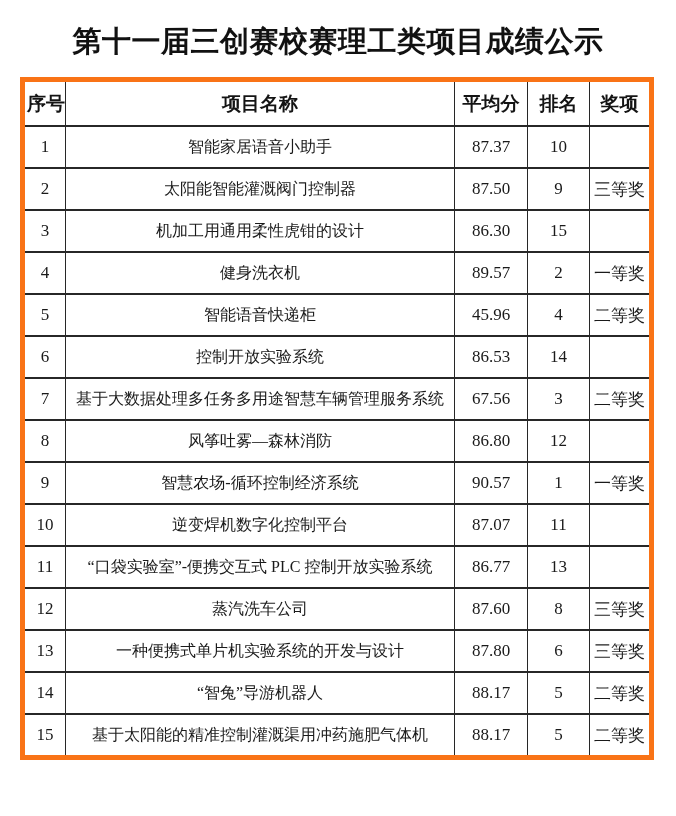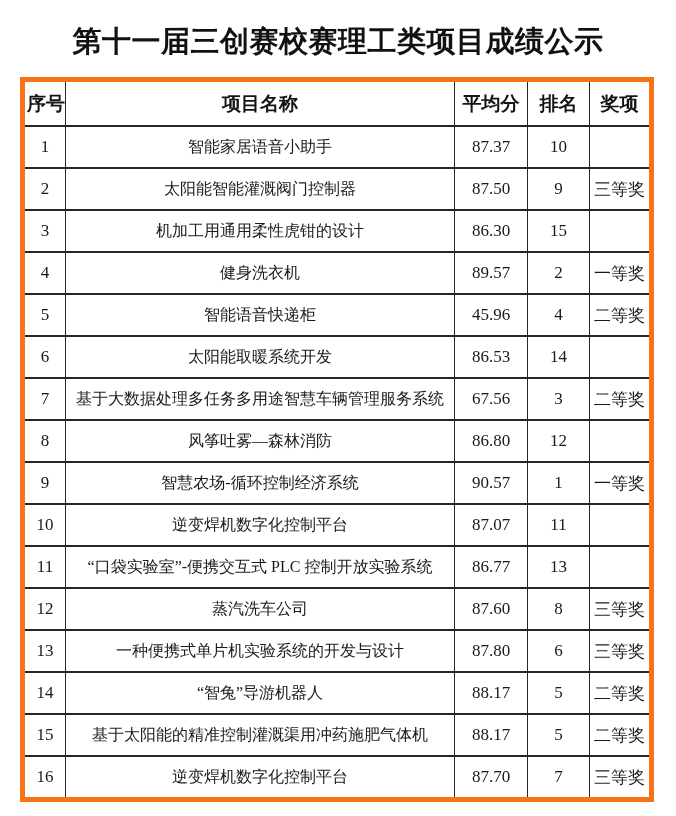--- a/index.html
+++ b/index.html
@@ -121,21 +121,21 @@
         </tr>
         <tr>
           <td class="col0">5</td>
           <td class="col1">智能语音快递柜</td>
           <td class="col2">45.96</td>
           <td class="col3">4</td>
           <td class="col4">二等奖</td>
         </tr>
         <tr>
           <td class="col0">6</td>
-          <td class="col1">太阳能取暖系统开发</td>
+          <td class="col1">控制开放实验系统</td>
           <td class="col2">86.53</td>
           <td class="col3">14</td>
           <td class="col4"></td>
         </tr>
         <tr>
           <td class="col0">7</td>
           <td class="col1">基于大数据处理多任务多用途智慧车辆管理服务系统</td>
           <td class="col2">67.56</td>
           <td class="col3">3</td>
           <td class="col4">二等奖</td>
@@ -189,23 +189,16 @@
           <td class="col3">5</td>
           <td class="col4">二等奖</td>
         </tr>
         <tr>
           <td class="col0">15</td>
           <td class="col1">基于太阳能的精准控制灌溉渠用冲药施肥气体机</td>
           <td class="col2">88.17</td>
           <td class="col3">5</td>
           <td class="col4">二等奖</td>
         </tr>
-        <tr>
-          <td class="col0">16</td>
-          <td class="col1">逆变焊机数字化控制平台</td>
-          <td class="col2">87.70</td>
-          <td class="col3">7</td>
-          <td class="col4">三等奖</td>
-        </tr>
       </tbody>
   </table>
 
 </div>
 
 </body></html>

